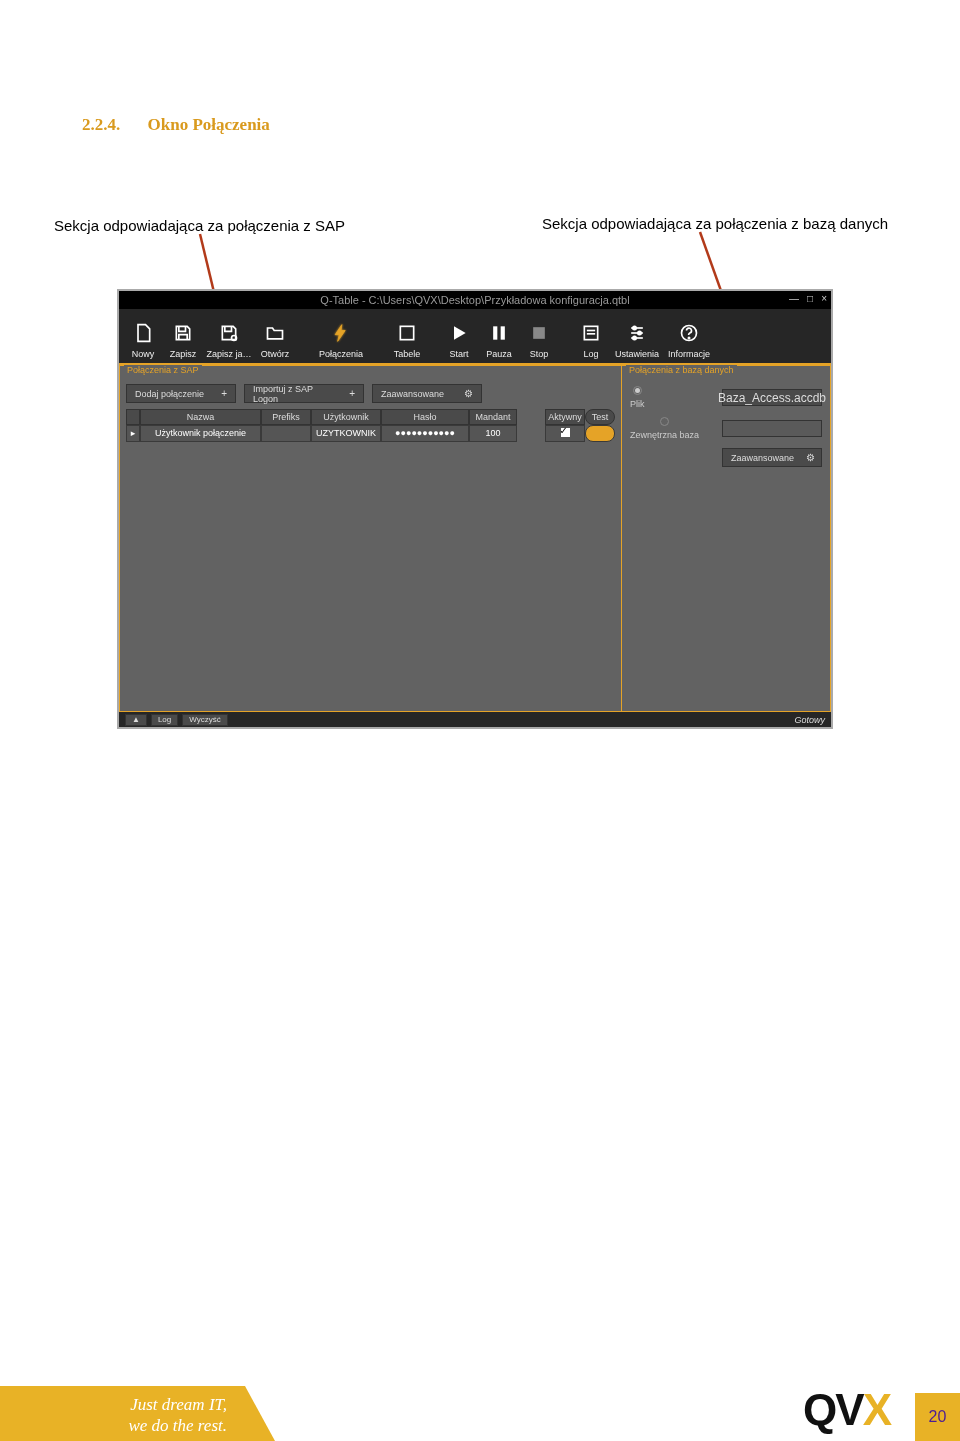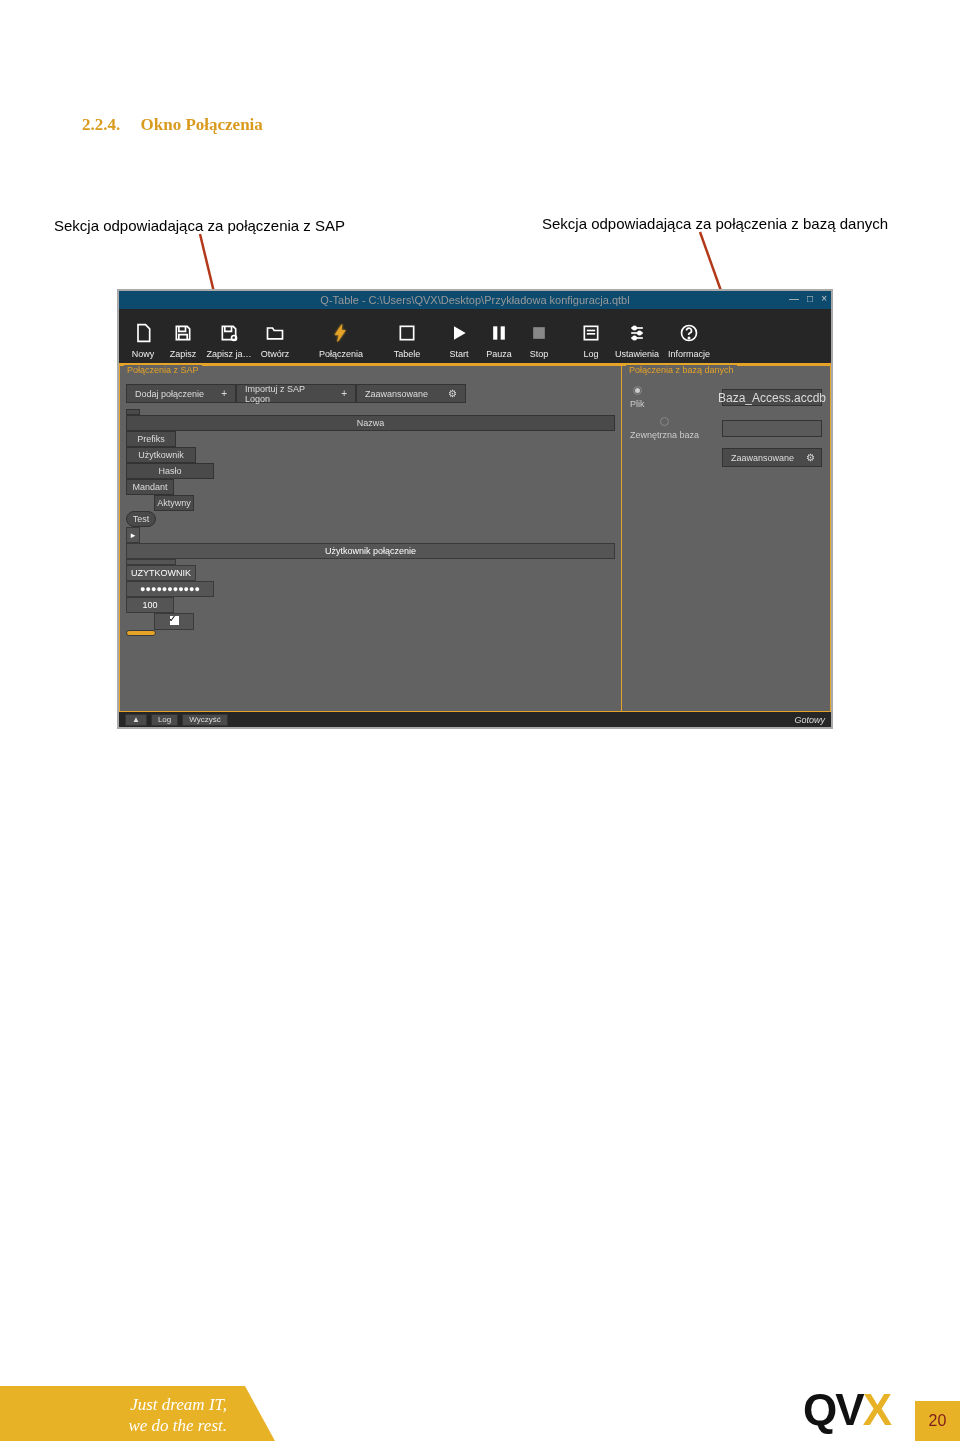--- a/index.html
+++ b/index.html
@@ -13,21 +13,21 @@
   }
   .section-heading {
     position: absolute;
     top: 115px;
     left: 82px;
     color: #d99a1e;
     font-weight: bold;
     font-size: 17px;
     font-family: Georgia, serif;
   }
-  .section-num { margin-right: 16px; }
+  .section-num { margin-right: 23px; }
   .annotation {
     position: absolute;
     color: #000;
     font-size: 15px;
   }
   .annotation.left { top: 217px; left: 54px; }
   .annotation.right { top: 215px; left: 542px; }
 
   svg.arrows {
     position: absolute;
@@ -44,21 +44,21 @@
     width: 716px;
     height: 440px;
     background: #626262;
     border: 2px solid #aaa;
     font-family: "Segoe UI", Arial, sans-serif;
     color: #ddd;
     font-size: 10px;
   }
   .titlebar {
     height: 18px;
-    background: #0c4a6e;
+    background: #000000;
     display: flex;
     align-items: center;
     justify-content: center;
     position: relative;
     color: #999;
     font-size: 11px;
   }
   .win-controls {
     position: absolute;
     right: 4px; top: 2px;
@@ -109,20 +109,21 @@
     top: -1px; left: 4px;
     background: #626262;
     padding: 0 3px;
     color: #e5a327;
     font-size: 9px;
     line-height: 10px;
   }
 
   .btn-row {
     display: flex;
+    gap: 8px;
     padding: 4px 6px;
   }
   .btn {
     background: #4a4a4a;
     border: 1px solid #333;
     color: #ddd;
     font-size: 9px;
     height: 19px;
     display: flex;
     align-items: center;
@@ -132,21 +133,20 @@
     cursor: pointer;
   }
   .btn .sym { font-size: 10px; }
 
   .grid {
     margin: 2px 6px;
   }
   .grid-head, .grid-row {
     display: flex;
     font-size: 9px;
-    flex-direction: column;
   }
   .grid-head .cell {
     background: #4a4a4a;
     border: 1px solid #333;
     text-align: center;
     padding: 2px 0;
     color: #ddd;
   }
   .grid-row .cell {
     background: #555;
@@ -239,23 +239,23 @@
     padding: 8px 0 0 40px;
     clip-path: polygon(0 0, 245px 0, 275px 100%, 0 100%);
     line-height: 1.25;
     text-align: right;
     padding-right: 48px;
   }
   .footer-slogan .l2 { display:block; }
   .page-num {
     position: absolute;
     bottom: 0; right: 0;
-    width: 45px; height: 40px;
+    width: 45px; height: 48px;
     background: #e8b226;
-    color: #7f1d1d;
+    color: #4c1d95;
     display:flex; align-items:center; justify-content:center;
     font-size: 16px;
   }
   .logo {
     position: absolute;
     bottom: 6px;
     right: 70px;
     font-size: 44px;
     font-weight: 900;
     font-family: Arial, sans-serif;

